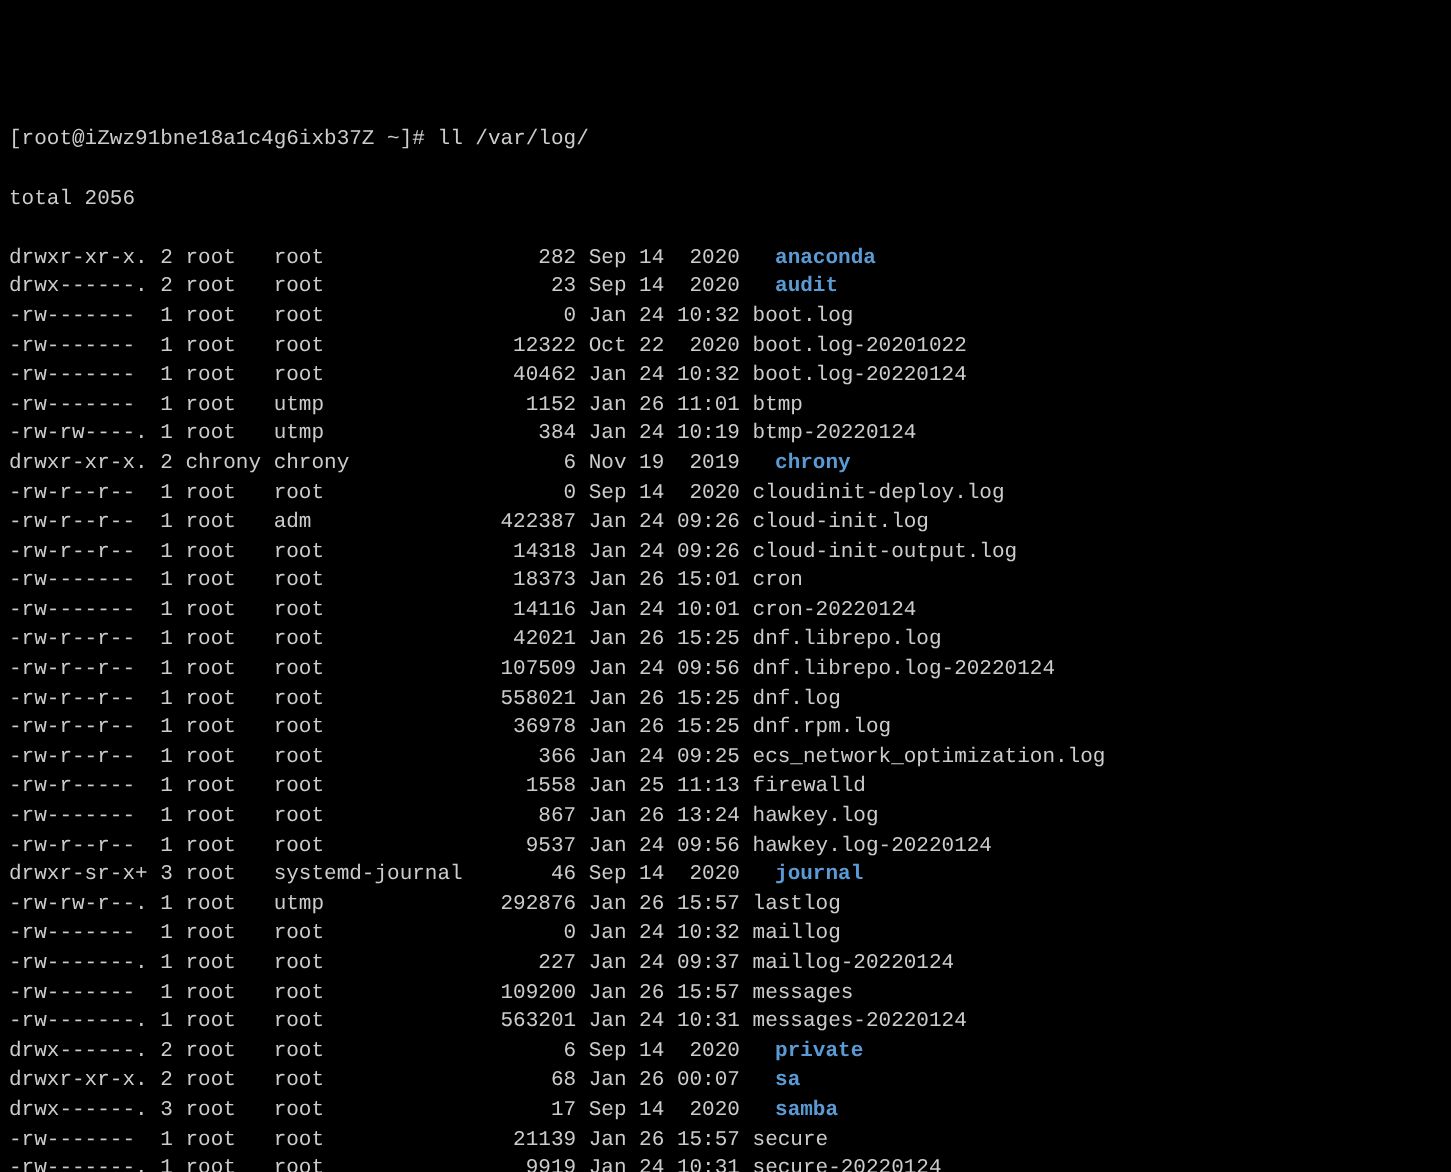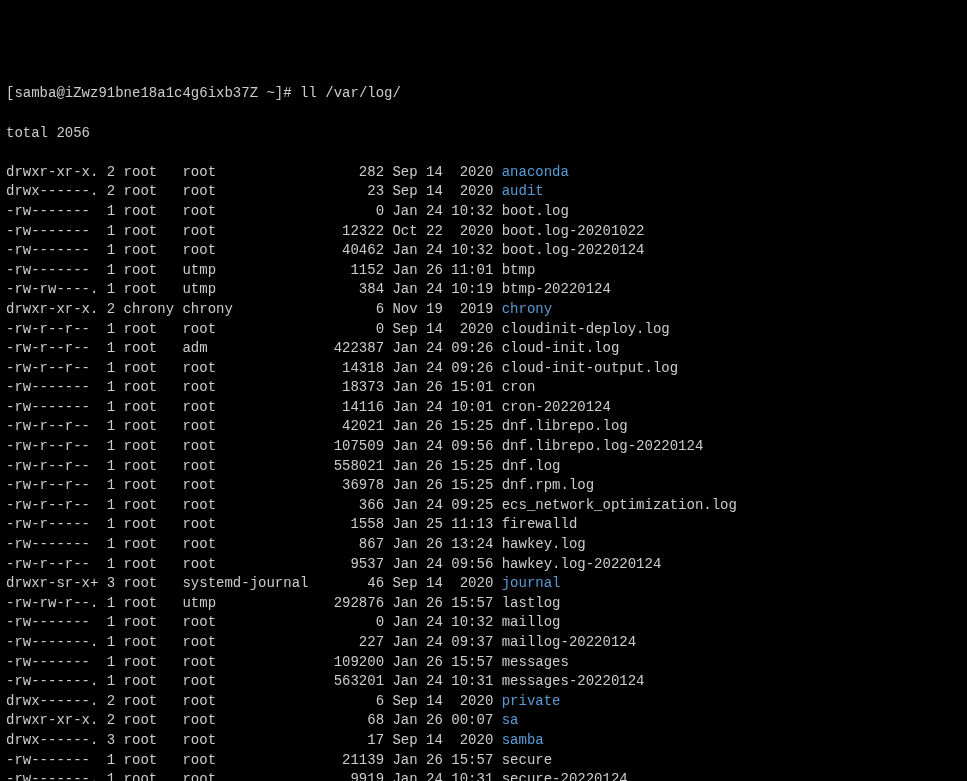--- a/index.html
+++ b/index.html
@@ -6,27 +6,27 @@
       background: #000;
       color: #ccc;
       font-family: "Courier New", monospace;
       font-size: 14px;
       line-height: 1.4;
       margin: 0;
       padding: 6px;
       white-space: pre;
     }
     .cmd { color: #ccc; }
-    .dir { color: #5b9bd5; font-weight: normal; }
+    .dir { color: #5b9bd5; font-weight: bold; margin-left: 15px; }
     .row { display: block; }
   </style>
 </head>
 <body>
 
 
 
-<span class="row"><span>[</span><span>samba@iZwz91bne18a1c4g6ixb37Z</span><span> ~</span><span>]# </span><span class="cmd">ll /var/log/</span></span>
+<span class="row"><span>[</span><span>root@iZwz91bne18a1c4g6ixb37Z</span><span> ~</span><span>]# </span><span class="cmd">ll /var/log/</span></span>
 <span class="row">total 2056</span>
 <div id="listing"><span class="row"><span>drwxr-xr-x. 2 root   root                 282 Sep 14  2020 </span><span class="dir">anaconda</span></span><span class="row"><span>drwx------. 2 root   root                  23 Sep 14  2020 </span><span class="dir">audit</span></span><span class="row"><span>-rw-------  1 root   root                   0 Jan 24 10:32 </span><span>boot.log</span></span><span class="row"><span>-rw-------  1 root   root               12322 Oct 22  2020 </span><span>boot.log-20201022</span></span><span class="row"><span>-rw-------  1 root   root               40462 Jan 24 10:32 </span><span>boot.log-20220124</span></span><span class="row"><span>-rw-------  1 root   utmp                1152 Jan 26 11:01 </span><span>btmp</span></span><span class="row"><span>-rw-rw----. 1 root   utmp                 384 Jan 24 10:19 </span><span>btmp-20220124</span></span><span class="row"><span>drwxr-xr-x. 2 chrony chrony                 6 Nov 19  2019 </span><span class="dir">chrony</span></span><span class="row"><span>-rw-r--r--  1 root   root                   0 Sep 14  2020 </span><span>cloudinit-deploy.log</span></span><span class="row"><span>-rw-r--r--  1 root   adm               422387 Jan 24 09:26 </span><span>cloud-init.log</span></span><span class="row"><span>-rw-r--r--  1 root   root               14318 Jan 24 09:26 </span><span>cloud-init-output.log</span></span><span class="row"><span>-rw-------  1 root   root               18373 Jan 26 15:01 </span><span>cron</span></span><span class="row"><span>-rw-------  1 root   root               14116 Jan 24 10:01 </span><span>cron-20220124</span></span><span class="row"><span>-rw-r--r--  1 root   root               42021 Jan 26 15:25 </span><span>dnf.librepo.log</span></span><span class="row"><span>-rw-r--r--  1 root   root              107509 Jan 24 09:56 </span><span>dnf.librepo.log-20220124</span></span><span class="row"><span>-rw-r--r--  1 root   root              558021 Jan 26 15:25 </span><span>dnf.log</span></span><span class="row"><span>-rw-r--r--  1 root   root               36978 Jan 26 15:25 </span><span>dnf.rpm.log</span></span><span class="row"><span>-rw-r--r--  1 root   root                 366 Jan 24 09:25 </span><span>ecs_network_optimization.log</span></span><span class="row"><span>-rw-r-----  1 root   root                1558 Jan 25 11:13 </span><span>firewalld</span></span><span class="row"><span>-rw-------  1 root   root                 867 Jan 26 13:24 </span><span>hawkey.log</span></span><span class="row"><span>-rw-r--r--  1 root   root                9537 Jan 24 09:56 </span><span>hawkey.log-20220124</span></span><span class="row"><span>drwxr-sr-x+ 3 root   systemd-journal       46 Sep 14  2020 </span><span class="dir">journal</span></span><span class="row"><span>-rw-rw-r--. 1 root   utmp              292876 Jan 26 15:57 </span><span>lastlog</span></span><span class="row"><span>-rw-------  1 root   root                   0 Jan 24 10:32 </span><span>maillog</span></span><span class="row"><span>-rw-------. 1 root   root                 227 Jan 24 09:37 </span><span>maillog-20220124</span></span><span class="row"><span>-rw-------  1 root   root              109200 Jan 26 15:57 </span><span>messages</span></span><span class="row"><span>-rw-------. 1 root   root              563201 Jan 24 10:31 </span><span>messages-20220124</span></span><span class="row"><span>drwx------. 2 root   root                   6 Sep 14  2020 </span><span class="dir">private</span></span><span class="row"><span>drwxr-xr-x. 2 root   root                  68 Jan 26 00:07 </span><span class="dir">sa</span></span><span class="row"><span>drwx------. 3 root   root                  17 Sep 14  2020 </span><span class="dir">samba</span></span><span class="row"><span>-rw-------  1 root   root               21139 Jan 26 15:57 </span><span>secure</span></span><span class="row"><span>-rw-------. 1 root   root                9919 Jan 24 10:31 </span><span>secure-20220124</span></span></div>
 
 
 
 
 
 </body></html>

